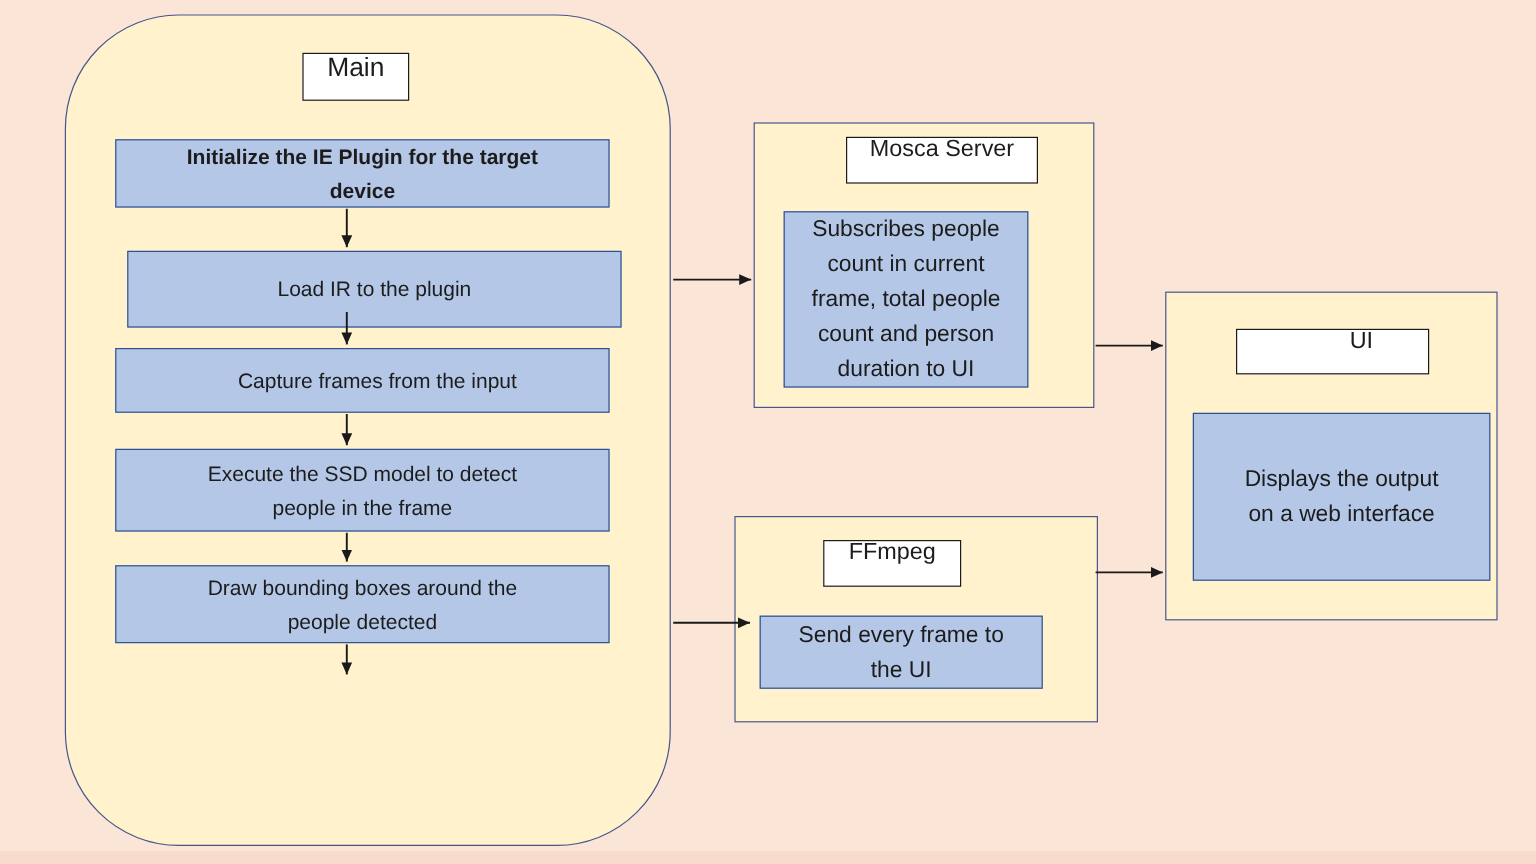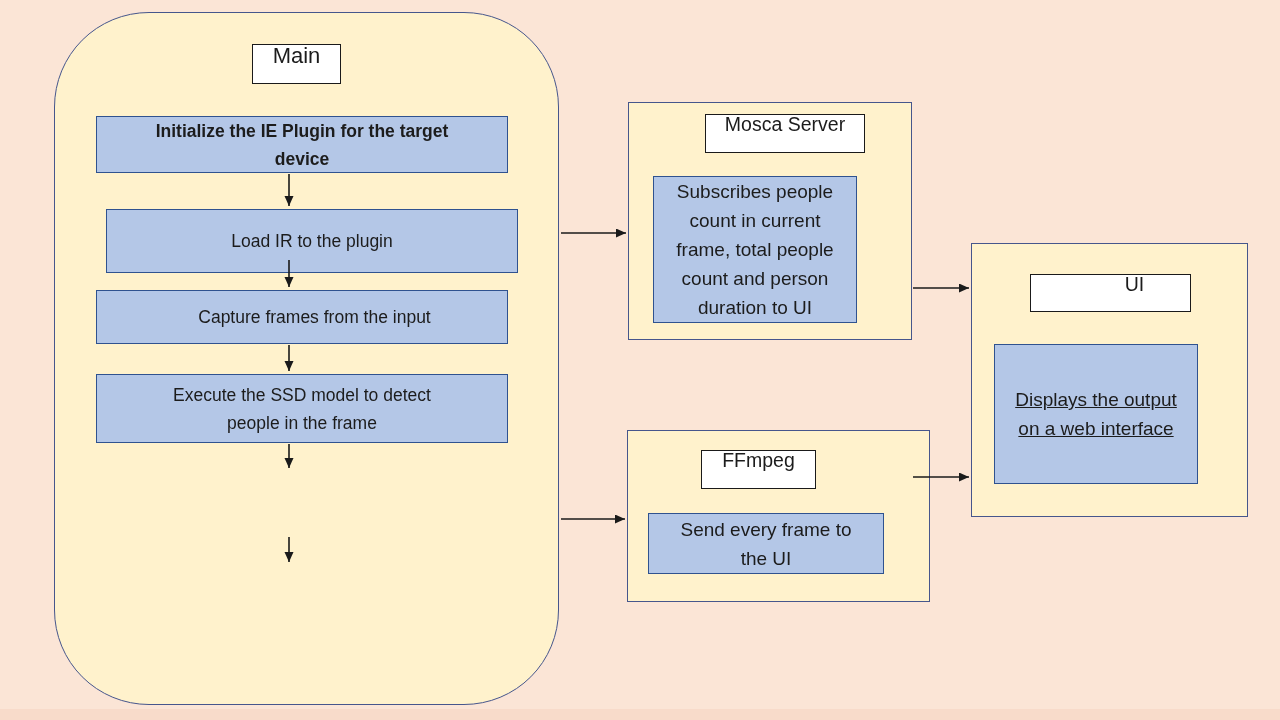--- a/index.html
+++ b/index.html
@@ -87,46 +87,48 @@
   <div class="group rounded" style="left:54px; top:12px; width:505px; height:693px;">
     <div class="label-box" style="left:197px; top:31px; width:89px; height:40px;">
       <span>Main</span>
     </div>
     <div class="node step" style="left:41px; top:103px; width:412px; height:57px;font-weight:bold;">Initialize the IE Plugin for the target
 device</div>
     <div class="node step" style="left:51px; top:196px; width:412px; height:64px;">Load IR to the plugin</div>
     <div class="node step" style="left:41px; top:277px; width:412px; height:54px;padding-left:25px;">Capture frames from the input</div>
     <div class="node step" style="left:41px; top:361px; width:412px; height:69px;">Execute the SSD model to detect
 people in the frame</div>
+    <div class="node step" style="left:41px; top:458px; width:412px; height:65px;">Draw bounding boxes around the
+people detected</div>
   </div>
 
   <div class="group" style="left:628px; top:102px; width:284px; height:238px;">
     <div class="label-box small" style="left:76px; top:11px; width:160px; height:39px;">
       <span>Mosca Server</span>
     </div>
     <div class="node desc" style="left:24px; top:73px; width:204px; height:147px;">Subscribes people
 count in current
 frame, total people
 count and person
 duration to UI</div>
   </div>
 
-  <div class="group" style="left:627px; top:430px; width:303px; height:172px;">
+  <div class="group" style="left:612px; top:430px; width:303px; height:172px;">
     <div class="label-box small" style="left:73px; top:19px; width:115px; height:39px;">
       <span>FFmpeg</span>
     </div>
     <div class="node desc" style="left:20px; top:82px; width:236px; height:61px;">Send every frame to
 the UI</div>
   </div>
 
   <div class="group" style="left:971px; top:243px; width:277px; height:274px;">
     <div class="label-box small" style="left:58px; top:30px; width:161px; height:38px;padding-left:48px;">
       <span>UI</span>
     </div>
-    <div class="node desc" style="left:22px; top:100px; width:204px; height:140px;text-decoration:underline;">Displays the output
+    <div class="node desc" style="left:22px; top:100px; width:248px; height:140px;">Displays the output
 on a web interface</div>
   </div>
 
   <svg class="arrows" viewBox="0 0 1280 720" xmlns="http://www.w3.org/2000/svg">
     <defs>
       <marker id="ah" markerUnits="userSpaceOnUse" markerWidth="11" markerHeight="10" refX="10" refY="4.5" orient="auto">
         <path class="head" d="M0,0 L10,4.5 L0,9 Z"></path>
       </marker>
     </defs>
     <line x1="289" y1="174" x2="289" y2="206" marker-end="url(#ah)"></line>

